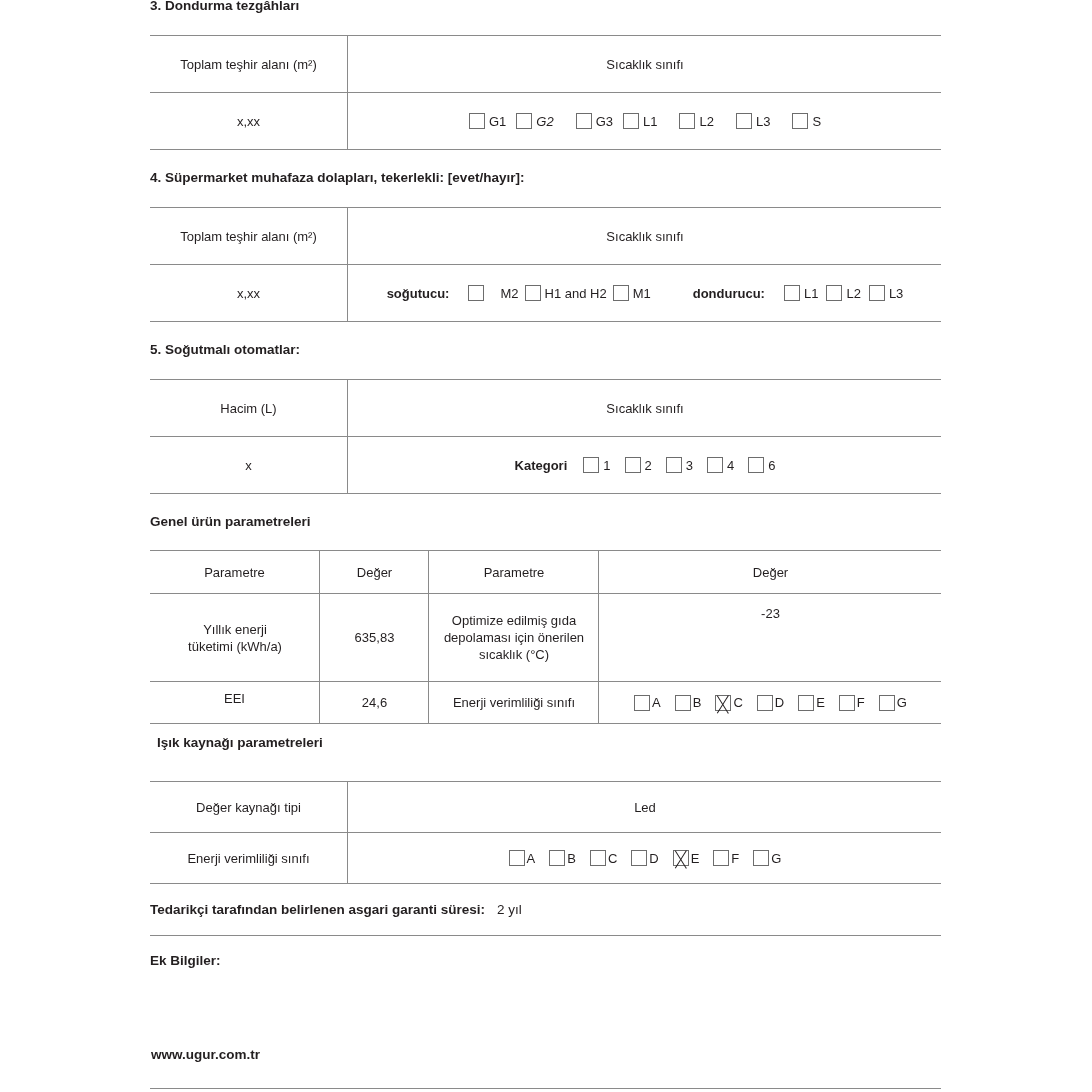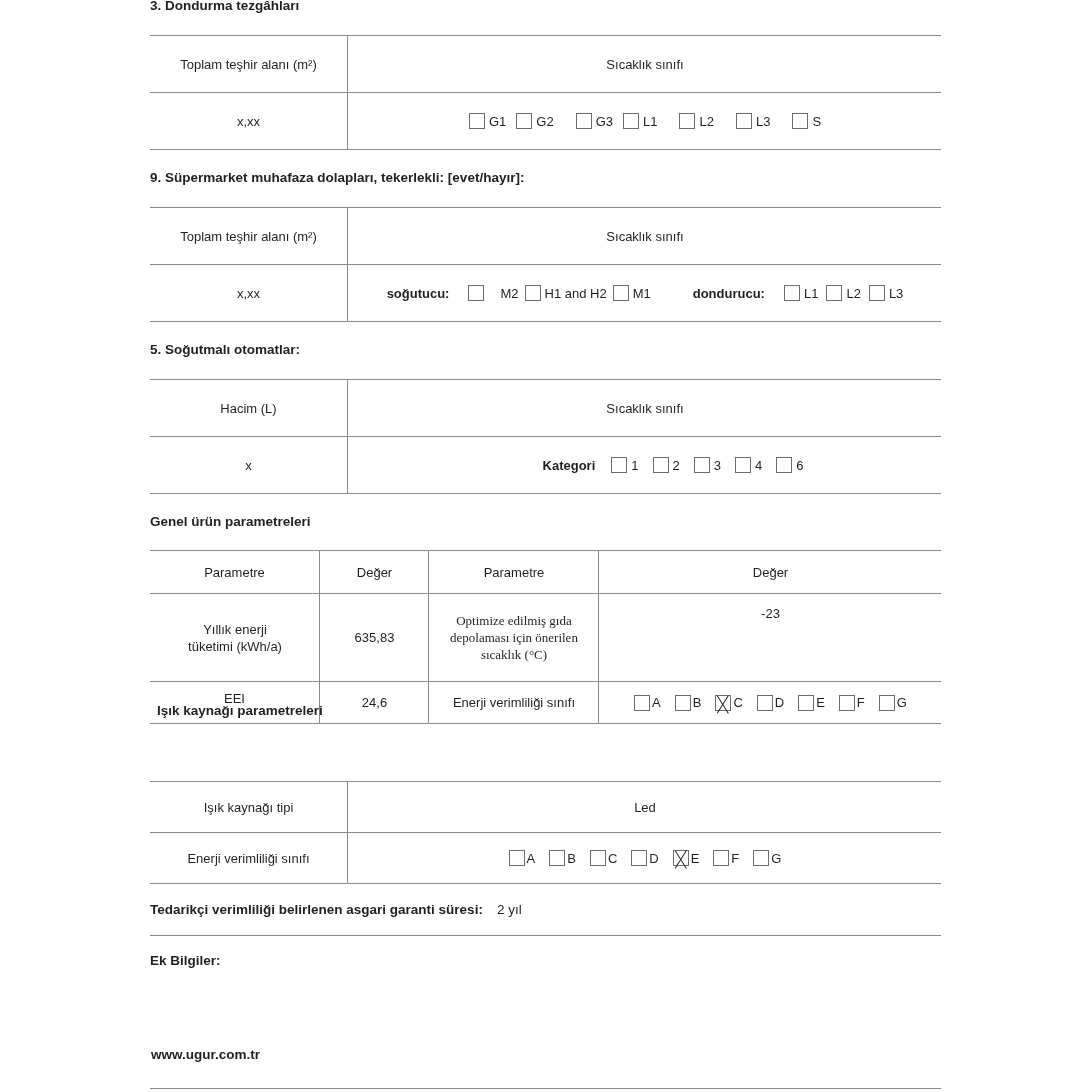--- a/index.html
+++ b/index.html
@@ -38,48 +38,48 @@
 <div class="vline" style="left:347px; top:35px; height:115px;"></div>
 <div class="cell" style="left:150px; top:36px; width:197px; height:56px;">Toplam teşhir alanı (m²)</div>
 <div class="cell" style="left:349px; top:36px; width:592px; height:56px;">Sıcaklık sınıfı</div>
 <div class="cell" style="left:150px; top:93px; width:197px; height:56px;">x,xx</div>
 <div class="cell" style="left:349px; top:93px; width:592px; height:56px;">
   <div class="opts" id="s3-opts">
       <div class="opt" style="margin-right: 10px;">
         <span class="cb" style="margin-right: 4px;"></span>
         <span class="lbl">G1</span>
       </div>
+      <div class="opt" style="margin-right: 22px; font-style: italic;">
+        <span class="cb" style="margin-right: 4px;"></span>
+        <span class="lbl">G2</span>
+      </div>
+      <div class="opt" style="margin-right: 10px;">
+        <span class="cb" style="margin-right: 4px;"></span>
+        <span class="lbl">G3</span>
+      </div>
       <div class="opt" style="margin-right: 22px;">
         <span class="cb" style="margin-right: 4px;"></span>
-        <span class="lbl">G2</span>
-      </div>
-      <div class="opt" style="margin-right: 10px;">
-        <span class="cb" style="margin-right: 4px;"></span>
-        <span class="lbl">G3</span>
+        <span class="lbl">L1</span>
       </div>
       <div class="opt" style="margin-right: 22px;">
         <span class="cb" style="margin-right: 4px;"></span>
-        <span class="lbl">L1</span>
+        <span class="lbl">L2</span>
       </div>
       <div class="opt" style="margin-right: 22px;">
         <span class="cb" style="margin-right: 4px;"></span>
-        <span class="lbl">L2</span>
-      </div>
-      <div class="opt" style="margin-right: 22px;">
-        <span class="cb" style="margin-right: 4px;"></span>
         <span class="lbl">L3</span>
       </div>
       <div class="opt">
         <span class="cb" style="margin-right: 4px;"></span>
         <span class="lbl">S</span>
       </div>
     </div>
 </div>
 
-<div class="abs heading" style="top:170px;">9. Süpermarket muhafaza dolapları, tekerlekli: [evet/hayır]:</div>
+<div class="abs heading" style="top:170px;">4. Süpermarket muhafaza dolapları, tekerlekli: [evet/hayır]:</div>
 <div class="hline" style="top:207px;"></div>
 <div class="hline" style="top:264px;"></div>
 <div class="hline" style="top:321px;"></div>
 <div class="vline" style="left:347px; top:207px; height:115px;"></div>
 <div class="cell" style="left:150px; top:208px; width:197px; height:56px;">Toplam teşhir alanı (m²)</div>
 <div class="cell" style="left:349px; top:208px; width:592px; height:56px;">Sıcaklık sınıfı</div>
 <div class="cell" style="left:150px; top:265px; width:197px; height:56px;">x,xx</div>
 <div class="cell" style="left:349px; top:265px; width:592px; height:56px;">
   <div class="opts">
     <span class="lbl bold" style="margin-right:19px;">soğutucu:</span>
@@ -116,21 +116,21 @@
 </div>
 
 <div class="abs heading" style="top:342px;">5. Soğutmalı otomatlar:</div>
 <div class="hline" style="top:379px;"></div>
 <div class="hline" style="top:436px;"></div>
 <div class="hline" style="top:493px;"></div>
 <div class="vline" style="left:347px; top:379px; height:115px;"></div>
 <div class="cell" style="left:150px; top:380px; width:197px; height:56px;">Hacim (L)</div>
 <div class="cell" style="left:349px; top:380px; width:592px; height:56px;">Sıcaklık sınıfı</div>
 <div class="cell" style="left:150px; top:437px; width:197px; height:56px;">x</div>
-<div class="cell" style="left:349px; top:437px; width:592px; height:56px;margin-left:28px;">
+<div class="cell" style="left:349px; top:437px; width:592px; height:56px;">
   <div class="opts">
     <span class="lbl bold" style="margin-right:16px;">Kategori</span>
     <div class="opts" id="s5-opts">
         <div class="opt" style="margin-right: 14px;">
           <span class="cb" style="margin-right: 4px;"></span>
           <span class="lbl">1</span>
         </div>
         <div class="opt" style="margin-right: 14px;">
           <span class="cb" style="margin-right: 4px;"></span>
           <span class="lbl">2</span>
@@ -160,21 +160,21 @@
 <div class="vline" style="left:428px; top:550px; height:174px;"></div>
 <div class="vline" style="left:598px; top:550px; height:174px;"></div>
 
 <div class="cell" style="left:150px; top:551px; width:169px; height:42px;">Parametre</div>
 <div class="cell" style="left:321px; top:551px; width:107px; height:42px;">Değer</div>
 <div class="cell" style="left:430px; top:551px; width:168px; height:42px;">Parametre</div>
 <div class="cell" style="left:600px; top:551px; width:341px; height:42px;">Değer</div>
 
 <div class="cell" style="left:185px; top:594px; width:100px; height:87px;">Yıllık enerji tüketimi (kWh/a)</div>
 <div class="cell" style="left:321px; top:594px; width:107px; height:87px;">635,83</div>
-<div class="cell" style="left:436px; top:594px; width:156px; height:87px;font-family:Liberation Serif, serif;">Optimize edilmiş gıda depolaması için önerilen sıcaklık (°C)</div>
+<div class="cell" style="left:436px; top:594px; width:156px; height:87px;">Optimize edilmiş gıda depolaması için önerilen sıcaklık (°C)</div>
 <div class="cell" style="left:600px; top:570px; width:341px; height:87px;">-23</div>
 
 <div class="cell" style="left:150px; top:678px; width:169px; height:41px;">EEI</div>
 <div class="cell" style="left:321px; top:682px; width:107px; height:41px;text-align:right;">24,6</div>
 <div class="cell" style="left:430px; top:682px; width:168px; height:41px;">Enerji verimliliği sınıfı</div>
 <div class="cell" style="left:600px; top:682px; width:341px; height:41px;">
   <div class="opts" id="gen-opts">
       <div class="opt" style="margin-right: 14px;">
         <span class="cb" style="margin-right: 2px;"></span>
         <span class="lbl">A</span>
@@ -199,26 +199,26 @@
         <span class="cb" style="margin-right: 2px;"></span>
         <span class="lbl">F</span>
       </div>
       <div class="opt">
         <span class="cb" style="margin-right: 2px;"></span>
         <span class="lbl">G</span>
       </div>
     </div>
 </div>
 
-<div class="abs heading" style="top:703px;padding-left:7px;">Işık kaynağı parametreleri</div>
+<div class="abs heading" style="top:735px;padding-left:7px;">Işık kaynağı parametreleri</div>
 <div class="hline" style="top:781px;"></div>
 <div class="hline" style="top:832px;"></div>
 <div class="hline" style="top:883px;"></div>
 <div class="vline" style="left:347px; top:781px; height:103px;"></div>
-<div class="cell" style="left:150px; top:782px; width:197px; height:50px;">Işık kaynağı tipi</div>
+<div class="cell" style="left:150px; top:782px; width:197px; height:50px;">Değer kaynağı tipi</div>
 <div class="cell" style="left:349px; top:782px; width:592px; height:50px;">Led</div>
 <div class="cell" style="left:150px; top:833px; width:197px; height:50px;">Enerji verimliliği sınıfı</div>
 <div class="cell" style="left:349px; top:833px; width:592px; height:50px;">
   <div class="opts" id="light-opts">
       <div class="opt" style="margin-right: 14px;">
         <span class="cb" style="margin-right: 2px;"></span>
         <span class="lbl">A</span>
       </div>
       <div class="opt" style="margin-right: 14px;">
         <span class="cb" style="margin-right: 2px;"></span>
@@ -240,20 +240,20 @@
         <span class="cb" style="margin-right: 2px;"></span>
         <span class="lbl">F</span>
       </div>
       <div class="opt">
         <span class="cb" style="margin-right: 2px;"></span>
         <span class="lbl">G</span>
       </div>
     </div>
 </div>
 
-<div class="abs heading" style="top:902px;">Tedarikçi verimliliği belirlenen asgari garanti süresi:</div>
+<div class="abs heading" style="top:902px;">Tedarikçi tarafından belirlenen asgari garanti süresi:</div>
 <div class="abs" style="left:497px; top:902px; font-size:13.5px;">2 yıl</div>
 <div class="hline" style="top:935px;"></div>
 
 <div class="abs heading" style="top:953px;">Ek Bilgiler:</div>
 
 <div class="abs heading" style="top:1047px; left:151px;">www.ugur.com.tr</div>
 <div class="hline" style="top:1088px;"></div>
 
 </body></html>

